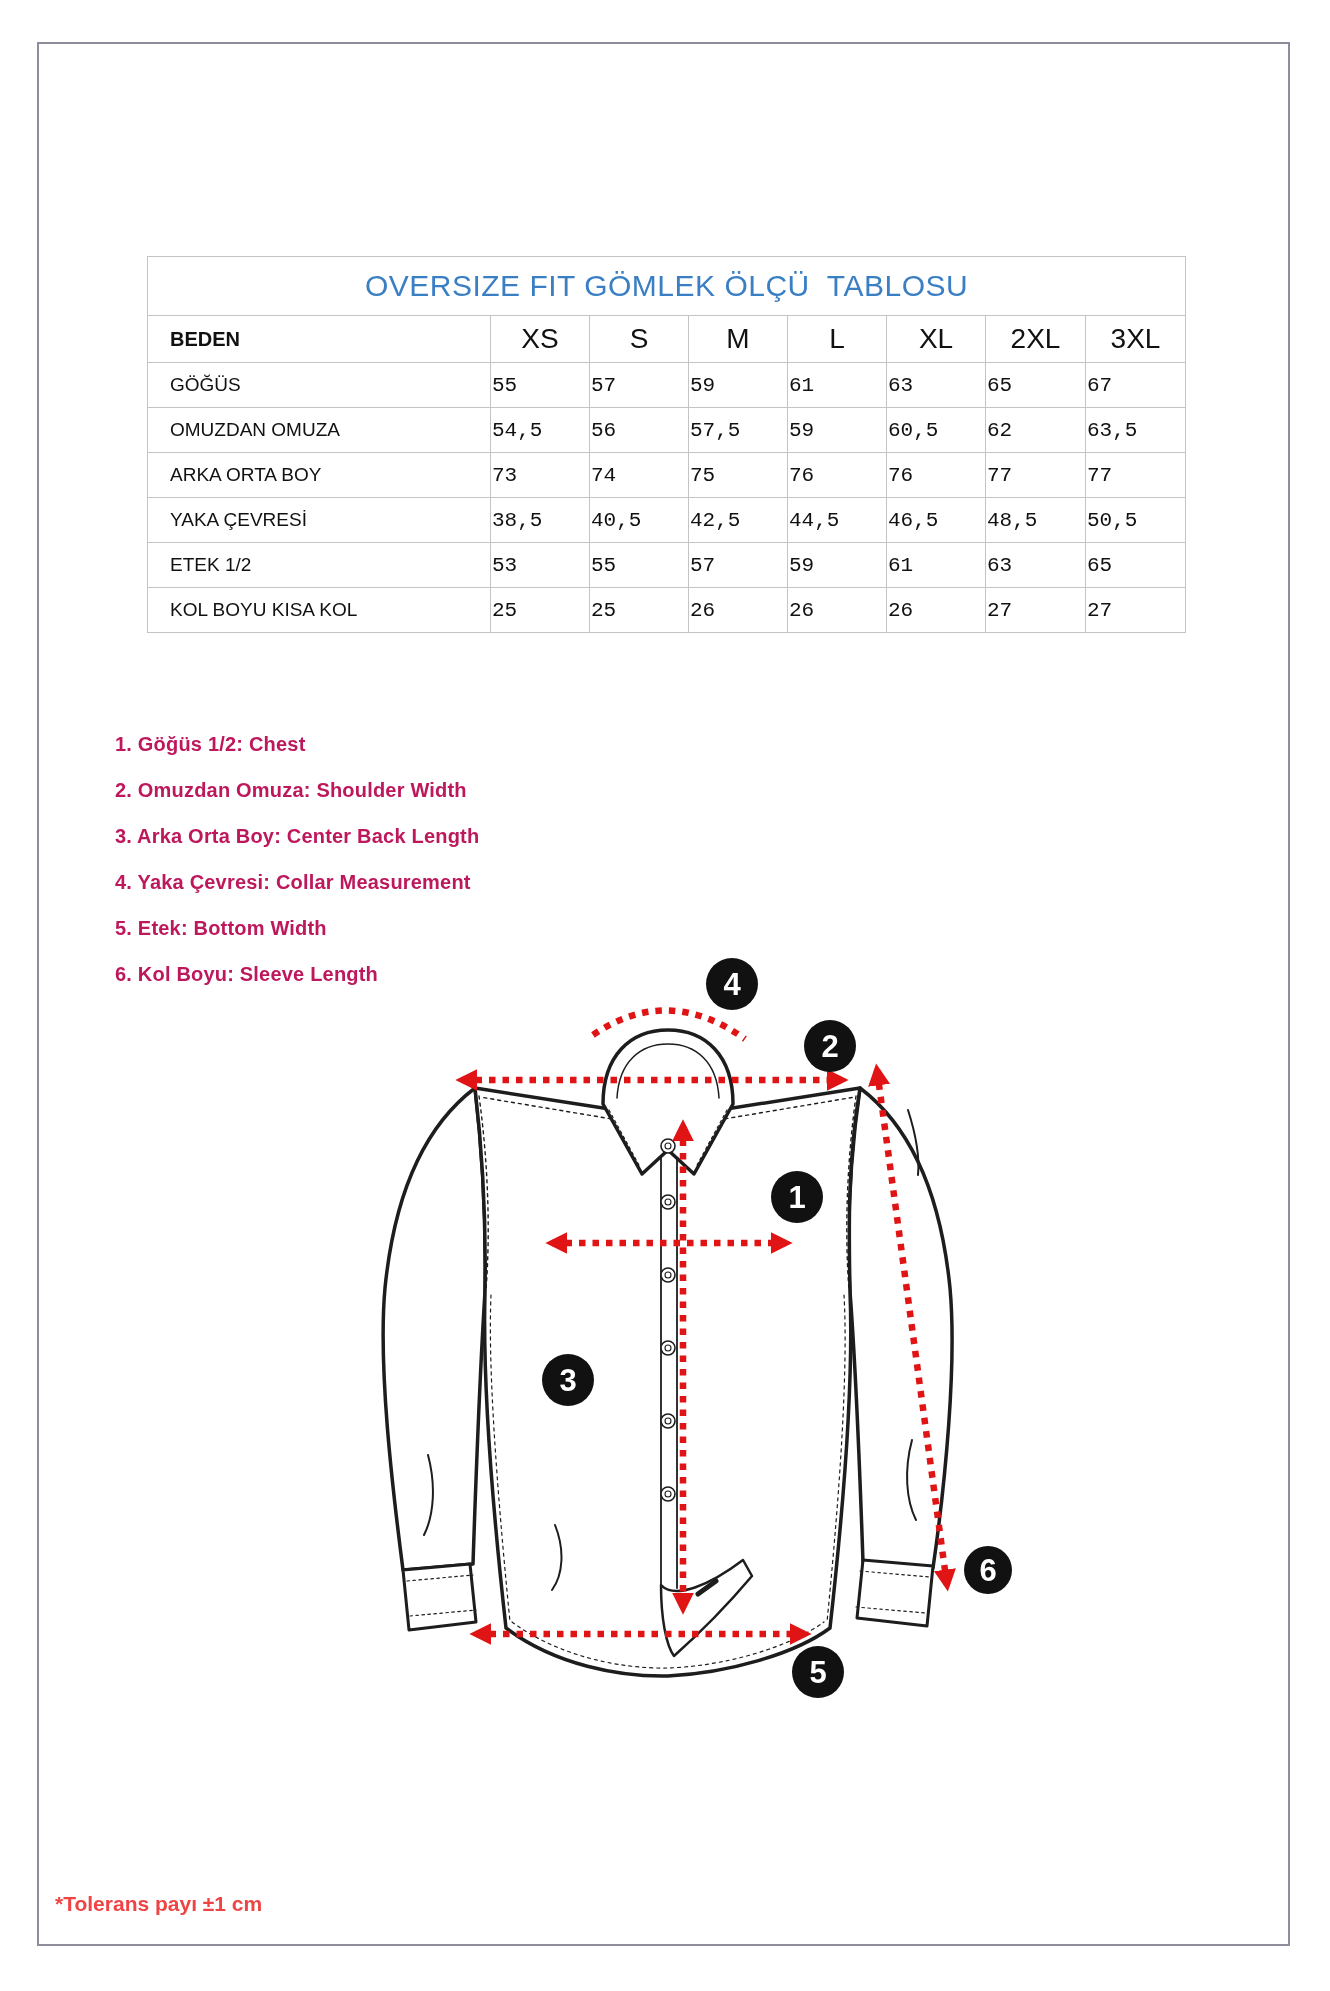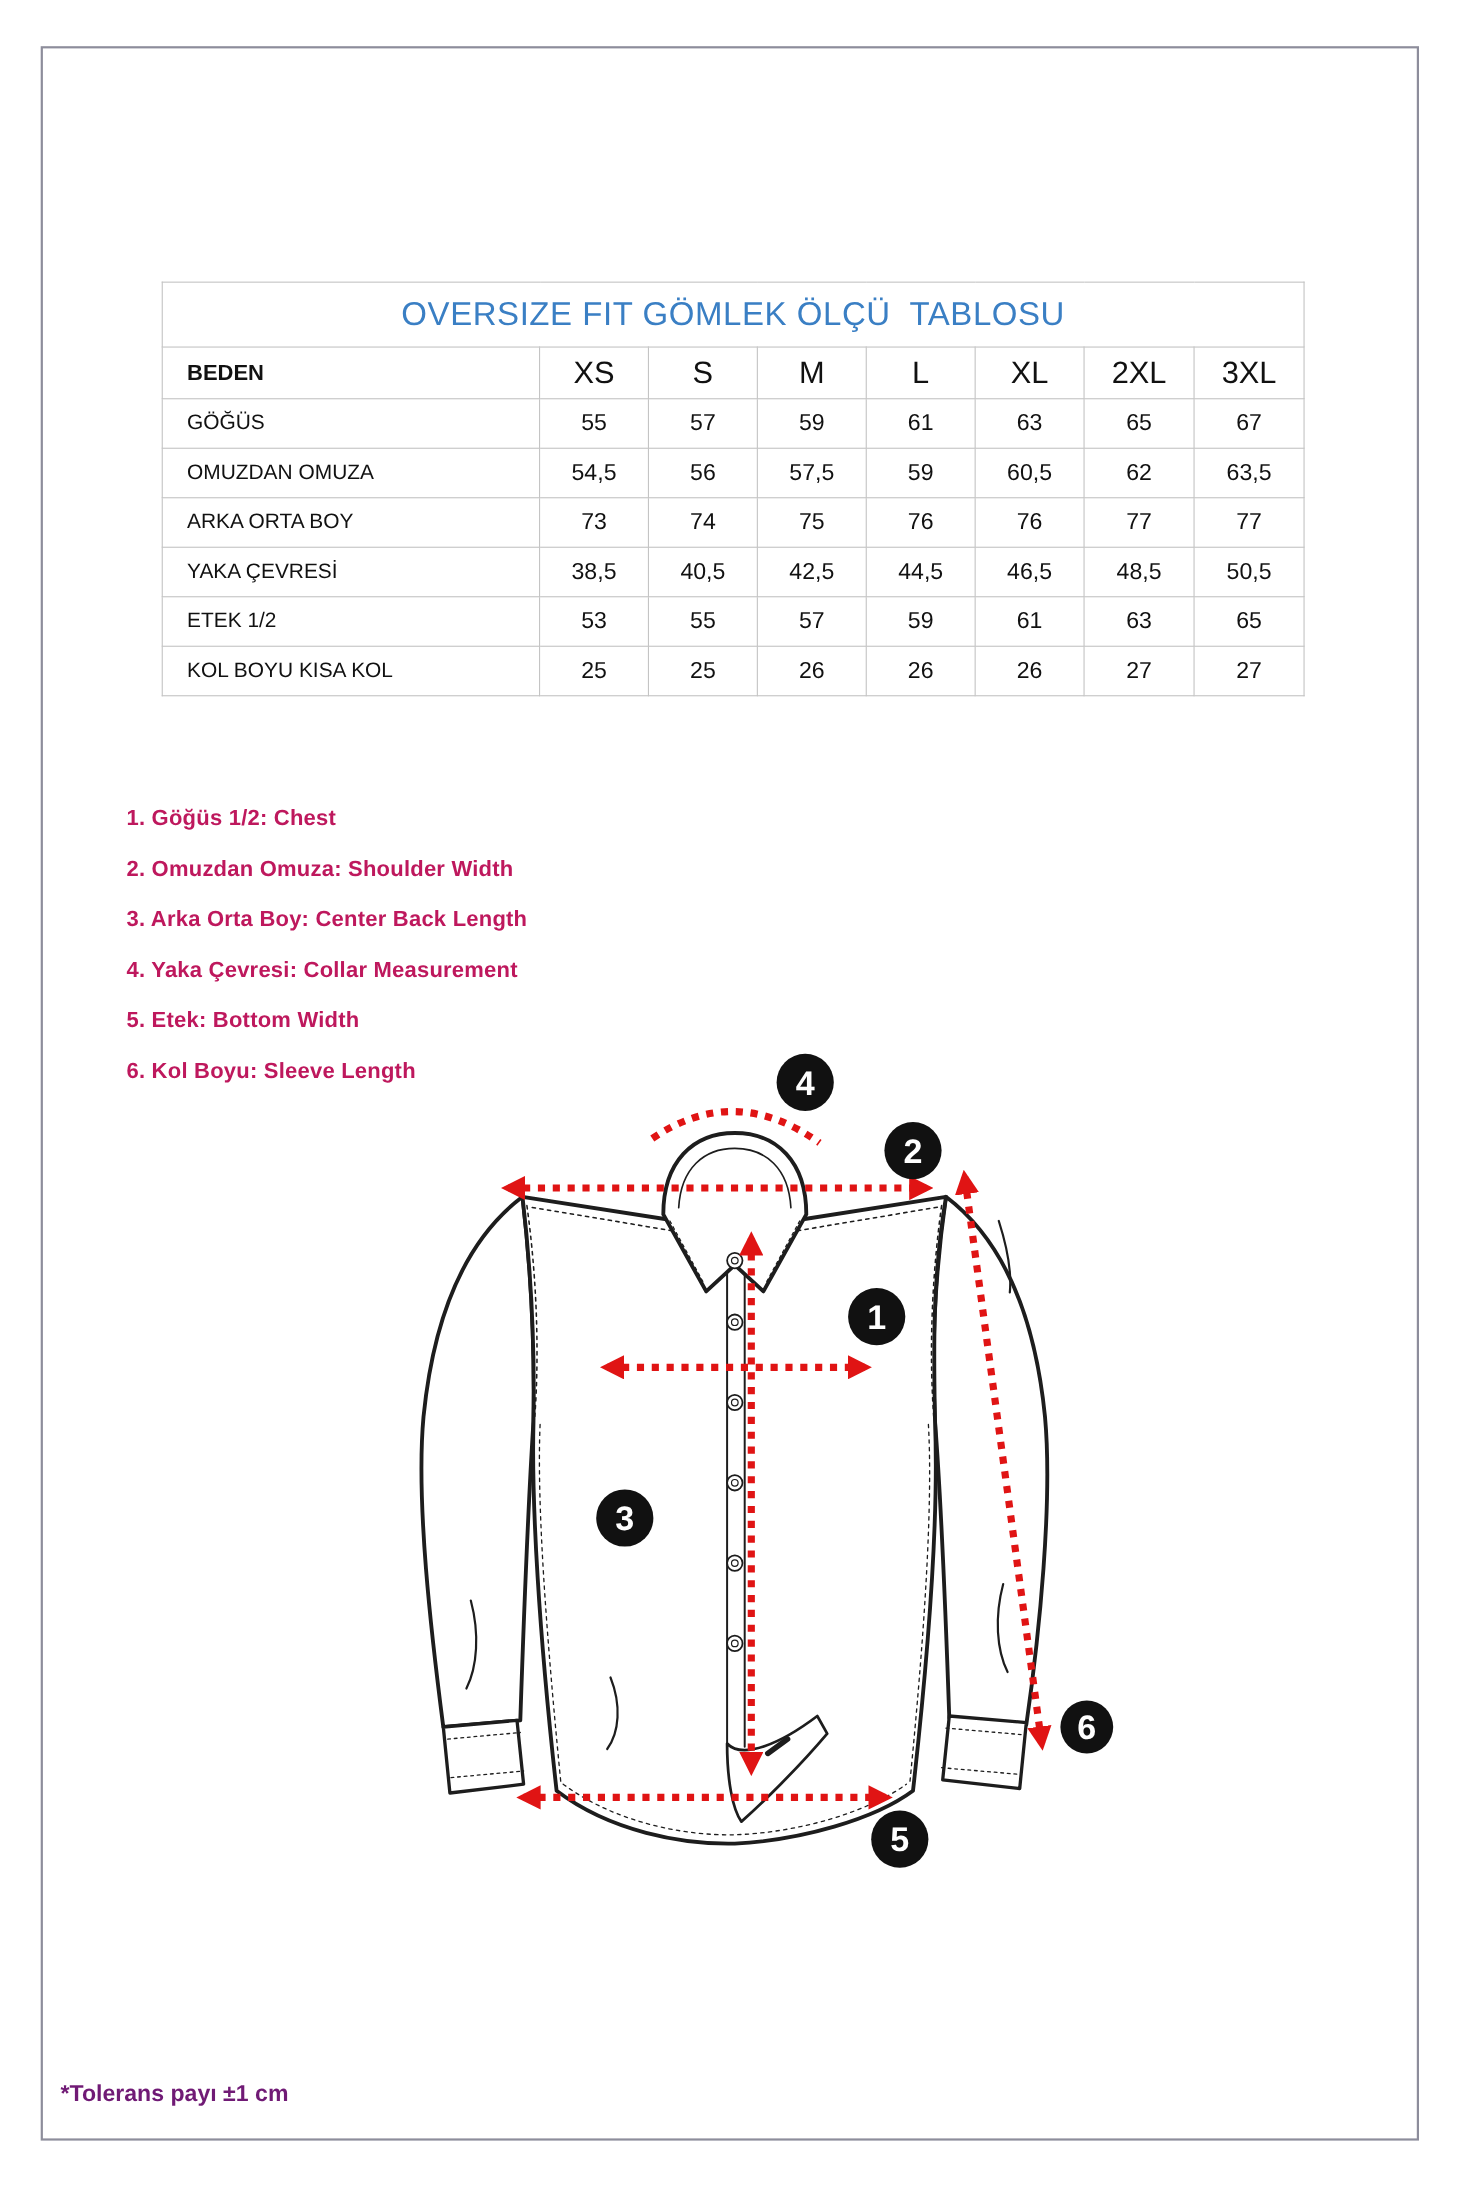--- a/index.html
+++ b/index.html
@@ -6,28 +6,28 @@
   body{width:1330px;height:1991px;position:relative;font-family:"Liberation Sans",sans-serif;color:#111;}
   .page-frame{position:absolute;left:37px;top:42px;width:1253px;height:1904px;border:2px solid #8d8d9b;box-sizing:border-box;}
 
   
   table.size-table{position:absolute;left:147px;top:256px;width:1038px;border-collapse:collapse;table-layout:fixed;background:#fff;}
   table.size-table th,table.size-table td{border:1px solid #c4c4c4;overflow:hidden;}
   .title-cell{height:56px;text-align:center;vertical-align:middle;color:#3a7fc4;font-size:30px;letter-spacing:.5px;font-weight:normal;white-space:pre-wrap;}
   th.beden{height:44px;text-align:left;padding-left:22px;font-size:20px;font-weight:bold;}
   th.sz{height:44px;text-align:center;font-weight:normal;font-size:28px;}
   td.lbl{height:42px;text-align:left;padding-left:22px;font-size:19px;font-weight:normal;}
-  td.v{height:42px;text-align:center;font-size:21px;font-weight:normal;}
+  td.v{height:42px;font-size:21px;font-weight:normal;font-family:Liberation Mono, monospace;}
 
   
   .legend{position:absolute;left:115px;top:733px;}
   .legend-item{font-size:20px;font-weight:bold;color:#be185d;margin-bottom:23px;letter-spacing:.2px;}
 
   
-  .footnote{position:absolute;left:55px;top:1892px;font-size:21px;font-weight:bold;color:#701a75;}
+  .footnote{position:absolute;left:55px;top:1892px;font-size:21px;font-weight:bold;color:#ef4444;}
 
   
   .diagram{position:absolute;left:300px;top:940px;width:800px;height:800px;}
 </style>
 </head>
 <body>
 
 <div class="page-frame"></div>
 
 <table class="size-table">

